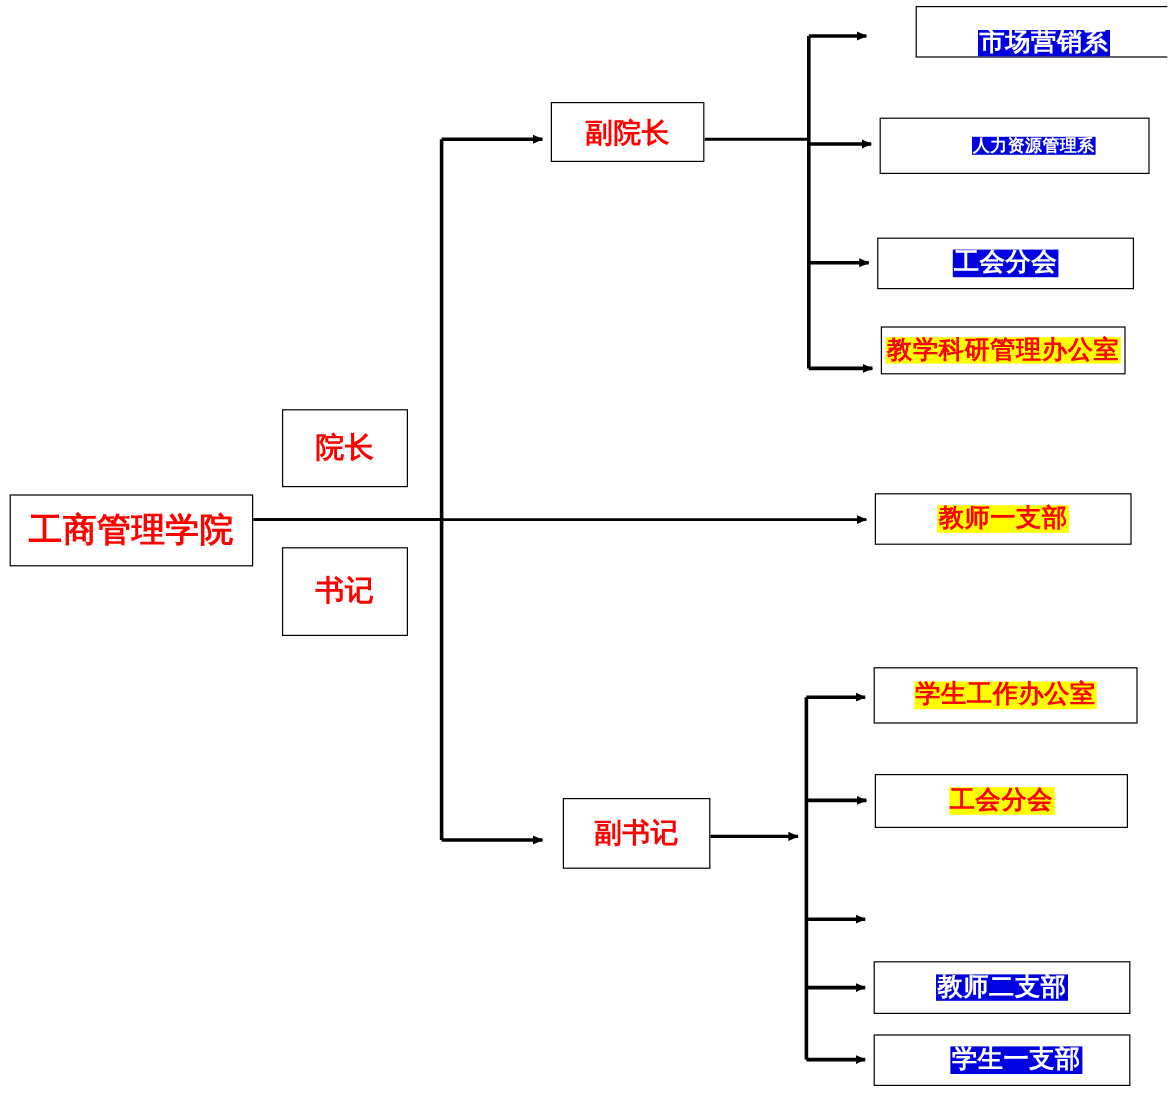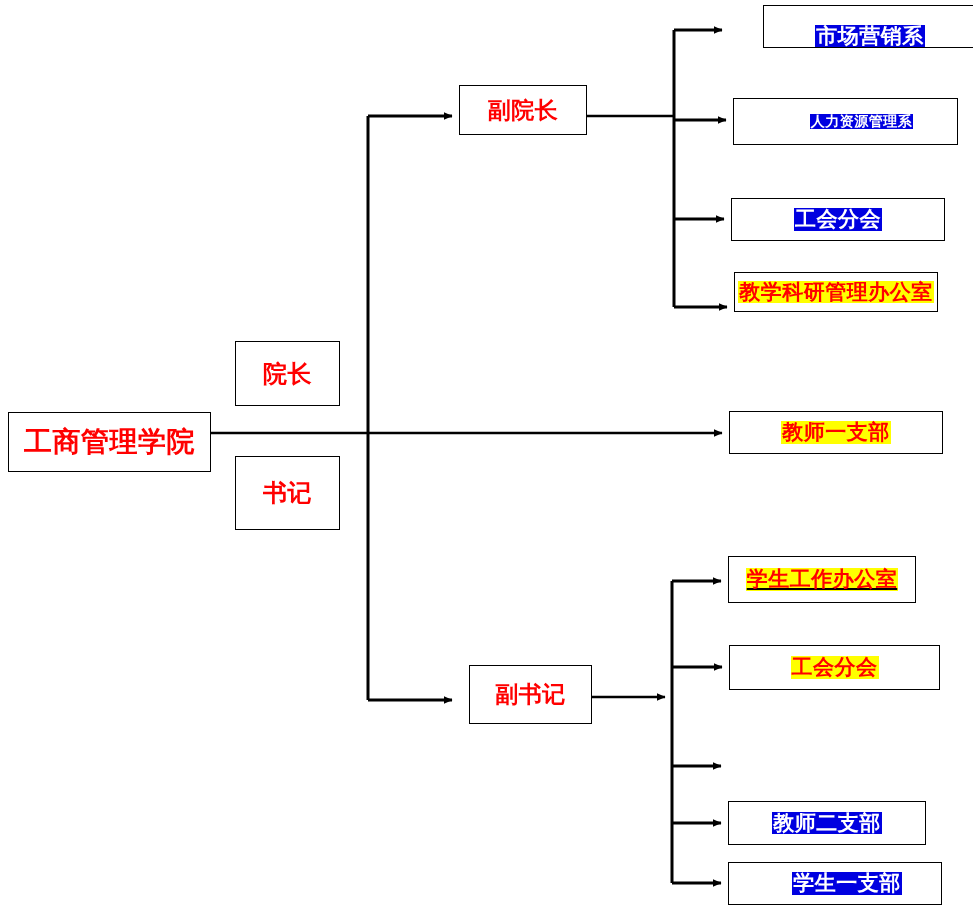--- a/index.html
+++ b/index.html
@@ -127,30 +127,30 @@
   </div>
 
   <div class="node t-yellow-hl" style="left: 734px; top: 272px; width: 204px; height: 40px;">
     <span class="node-text" style="font-size: 21px;">教学科研管理办公室</span>
   </div>
 
   <div class="node t-yellow-hl" style="left: 729px; top: 411px; width: 214px; height: 43px;">
     <span class="node-text" style="font-size: 21px;">教师一支部</span>
   </div>
 
-  <div class="node t-yellow-hl" style="left: 728px; top: 556px; width: 188px; height: 47px; text-decoration: underline;">
+  <div class="node t-yellow-hl" style="left: 728px; top: 556px; width: 220px; height: 47px;">
     <span class="node-text" style="font-size: 21px;">学生工作办公室</span>
   </div>
 
   <div class="node t-yellow-hl" style="left: 729px; top: 645px; width: 211px; height: 45px; justify-content: center;">
     <span class="node-text" style="font-size: 21px;">工会分会</span>
   </div>
 
 
-  <div class="node t-blue-hl" style="left: 728px; top: 801px; width: 198px; height: 44px; justify-content: center;">
+  <div class="node t-blue-hl" style="left: 728px; top: 801px; width: 214px; height: 44px; justify-content: center;">
     <span class="node-text" style="font-size: 21px;">教师二支部</span>
   </div>
 
   <div class="node t-blue-hl" style="left: 728px; top: 862px; width: 214px; height: 43px;">
     <span class="node-text" style="font-size: 21px; margin-left: 24px;">学生一支部</span>
   </div>
 
 </div>
 
 </body></html>

